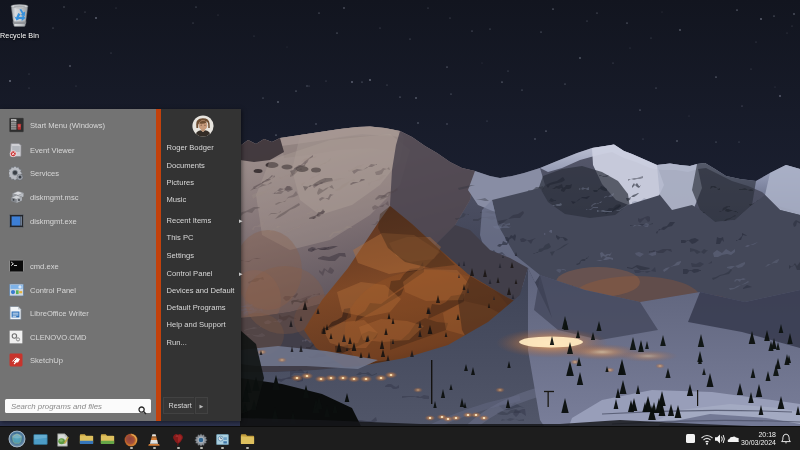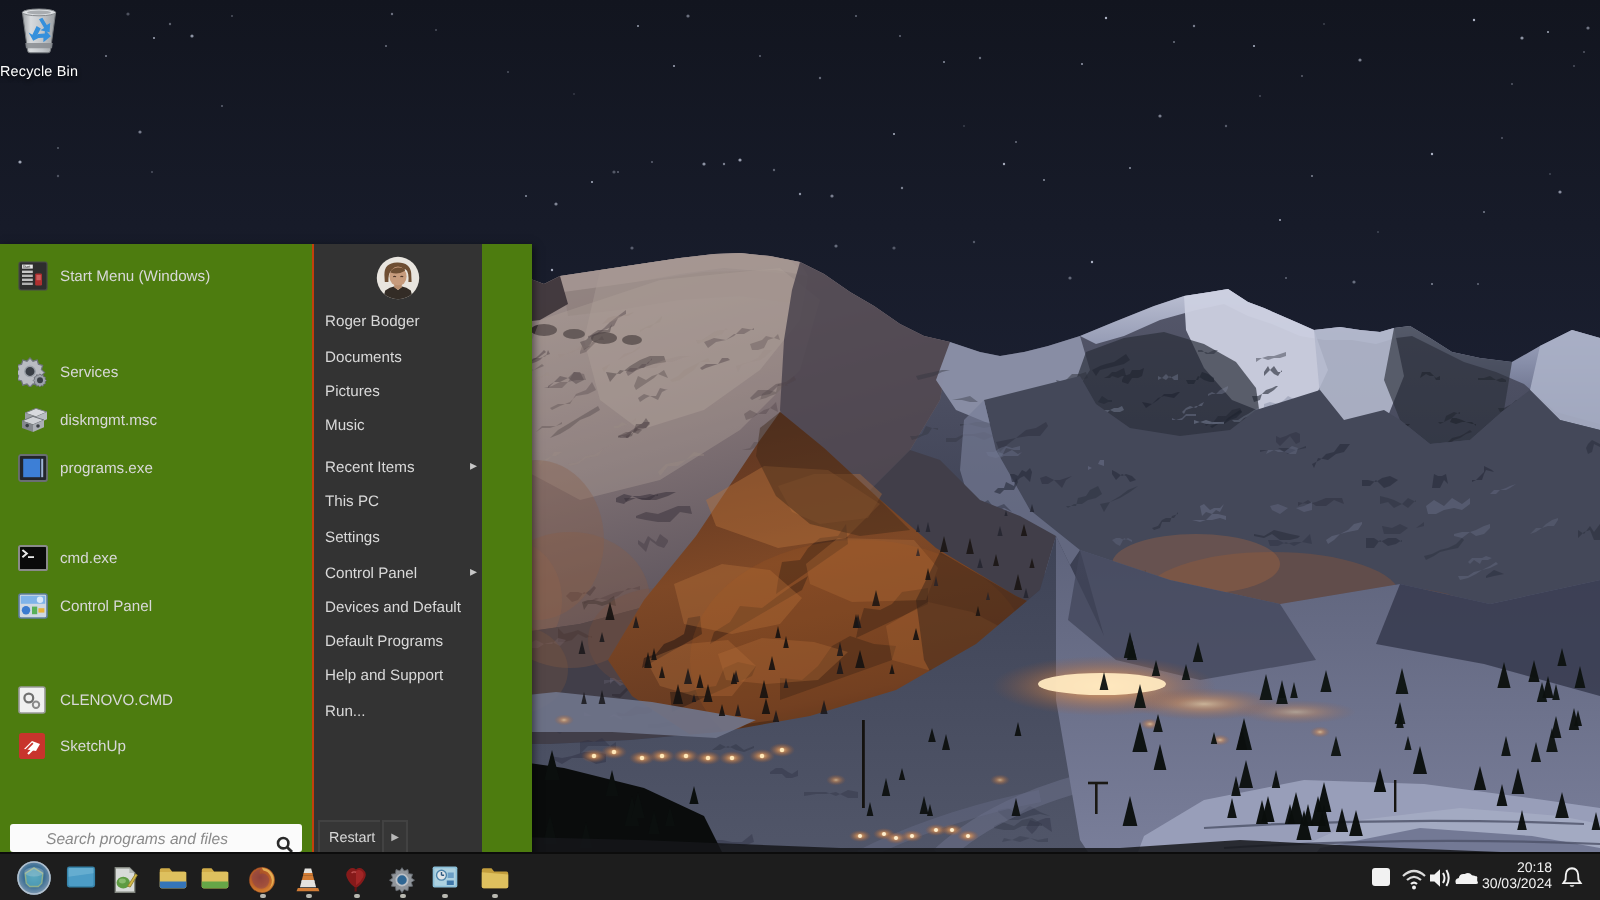--- a/index.html
+++ b/index.html
@@ -1,28 +1,28 @@
 <!DOCTYPE html>
 <html><head><meta charset="utf-8"><style>
 * { margin:0; padding:0; box-sizing:border-box; }
 html,body { width:800px; height:450px; overflow:hidden; font-family:"Liberation Sans",sans-serif; background:#10131e; }
 #wall { position:absolute; left:0; top:0; width:800px; height:450px; }
 #bin { position:absolute; left:0px; top:4px; width:39px; text-align:center; color:#fff; font-size:7.2px; letter-spacing:-0.1px; }
 #bin .lbl { margin-top:2px; white-space:nowrap; text-shadow:0 1px 2px rgba(0,0,0,0.9); letter-spacing:0.1px; }
-#menu { position:absolute; left:0; top:122px; width:266px; height:311.5px; background:#4d7c0f; box-shadow:1px 1px 4px rgba(0,0,0,0.5); }
+#menu { position:absolute; left:0; top:109px; width:241px; height:311.5px; background:#737373; box-shadow:1px 1px 4px rgba(0,0,0,0.5); }
 #mleft { position:absolute; left:0; top:0; width:155.5px; height:100%; }
-#mright { position:absolute; left:155.5px; top:0; width:85.5px; height:100%; border-left:1px solid #c2410c; background:#333333; }
+#mright { position:absolute; left:155.5px; top:0; width:85.5px; height:100%; border-left:5px solid #c2410c; background:#333333; }
 .mi { position:absolute; left:0; width:155px; height:23.4px; }
 .mic { position:absolute; left:8.5px; top:50%; transform:translateY(-50%); width:16px; display:flex; }
 .mlb { position:absolute; left:30px; top:50%; transform:translateY(-50%); font-size:7.6px; color:#d8d8d8; white-space:nowrap; }
 .ri { position:absolute; left:6px; width:79px; font-size:7.6px; color:#d9d9d9; white-space:nowrap; height:17.3px; line-height:17.3px; }
 .rar { position:absolute; right:3px; font-size:7px; color:#c8c8c8; }
 #avatar { position:absolute; left:31px; top:5.5px; }
 #search { position:absolute; left:5px; top:290px; width:146px; height:13.5px; background:#fbfbfb; border-radius:1.5px; }
-#search .ph { position:absolute; left:6px; top:2.5px; font-size:7.8px; font-style:italic; color:#8a8a8a;margin-left:12px; }
+#search .ph { position:absolute; left:6px; top:2.5px; font-size:7.8px; font-style:italic; color:#8a8a8a; }
 #search .mg { position:absolute; right:4.5px; top:2px; }
 #restart { position:absolute; left:2.5px; top:287.5px; width:31px; height:17px; background:#363636; border:1px solid #424242; border-right:none; color:#d8d8d8; font-size:7.2px; line-height:15px; padding-left:4.5px; }
 #restart .dd { position:absolute; left:31px; top:-1px; width:13px; height:17px; background:#363636; border:1px solid #424242; font-size:5px; text-align:center; line-height:16.5px; color:#b8b8b8; }
 #taskbar { position:absolute; left:0; top:425.5px; width:800px; height:24.5px; background:#1d1d1d; border-top:1px solid #0c0c0c; }
 #taskbar .ic svg { transform:scale(0.88); filter:brightness(0.93) saturate(0.85); }
 </style></head>
 <body>
 <div id="wall"><svg width="800" height="450" viewBox="0 0 800 450" preserveAspectRatio="none">
       <defs>
 <linearGradient id="sky" x1="0" y1="0" x2="0" y2="1">
@@ -622,20 +622,33 @@
             <rect x="2" y="4.8" width="5.4" height="1.2" fill="#c8c8c8"></rect>
             <rect x="2" y="6.8" width="5.4" height="1.2" fill="#b8b8b8"></rect>
             <rect x="2" y="8.8" width="5.4" height="1.2" fill="#c0c0c0"></rect>
             <rect x="2" y="10.8" width="5.4" height="1.2" fill="#b0b0b0"></rect>
             <rect x="8.6" y="6.2" width="3.4" height="6" rx="0.6" fill="#b03030"></rect>
             <rect x="9.2" y="7" width="2.2" height="2.6" fill="#d87070" opacity="0.7"></rect>
           </svg>
         </span>
         <span class="mlb">Start Menu (Windows)</span>
       </div>
+      <div class="mi" style="top:29.8px">
+        <span class="mic">
+          <svg width="14" height="15" viewBox="0 0 14 15">
+            <path d="M2,1 h8 l2,2 v10 a1,1 0 0 1 -1,1 h-9 a1,1 0 0 1 -1,-1 Z" fill="#cfcfd4" stroke="#8a8a90" stroke-width="0.8"></path>
+            <rect x="3.2" y="4" width="7.6" height="1" fill="#9aa0a8"></rect>
+            <rect x="3.2" y="6" width="7.6" height="1" fill="#9aa0a8"></rect>
+            <rect x="3.2" y="8" width="7.6" height="1" fill="#9aa0a8"></rect>
+            <circle cx="4.2" cy="11.3" r="3" fill="#c93535" stroke="#fff" stroke-width="0.7"></circle>
+            <path d="M2.8,9.9 l2.8,2.8 M5.6,9.9 l-2.8,2.8" stroke="#fff" stroke-width="0.8"></path>
+          </svg>
+        </span>
+        <span class="mlb">Event Viewer</span>
+      </div>
       <div class="mi" style="top:52.8px">
         <span class="mic">
           <svg width="15" height="15" viewBox="0 0 15 15">
             <g fill="#b9bcc2" stroke="#6f747c" stroke-width="0.6">
               <path d="M6,0.5 l1.5,1.6 2.1,-0.6 0.6,2.1 2.1,0.6 -0.6,2.1 1.6,1.5 -1.6,1.5 0.6,2.1 -2.1,0.6 -0.6,2.1 -2.1,-0.6 -1.5,1.6 -1.5,-1.6 -2.1,0.6 -0.6,-2.1 -2.1,-0.6 0.6,-2.1 -1.6,-1.5 1.6,-1.5 -0.6,-2.1 2.1,-0.6 0.6,-2.1 2.1,0.6 Z"></path>
             </g>
             <circle cx="6" cy="7.2" r="2.6" fill="#3a3f46" stroke="#9aa0a8" stroke-width="0.7"></circle>
             <g fill="#9ea3ab" stroke="#62666e" stroke-width="0.5">
               <path d="M11.2,8.6 l0.9,0.9 1.2,-0.3 0.35,1.2 1.2,0.35 -0.3,1.2 0.9,0.9 -0.9,0.9 0.3,1.2 -1.2,0.35 -0.35,1.2 -1.2,-0.3 -0.9,0.9 -0.9,-0.9 -1.2,0.3 -0.35,-1.2 -1.2,-0.35 0.3,-1.2 -0.9,-0.9 0.9,-0.9 -0.3,-1.2 1.2,-0.35 0.35,-1.2 1.2,0.3 Z" transform="scale(0.78) translate(2.8,2.2)"></path>
             </g>
@@ -660,21 +673,21 @@
         <span class="mlb">diskmgmt.msc</span>
       </div>
       <div class="mi" style="top:100.0px">
         <span class="mic">
           <svg width="15" height="14" viewBox="0 0 15 14">
             <rect x="0.5" y="0.5" width="14" height="13" rx="1" fill="#23252a" stroke="#6a6e74" stroke-width="0.9"></rect>
             <rect x="2.6" y="2.4" width="8.5" height="9.2" fill="#3d7fd6"></rect>
             <rect x="11.6" y="2.4" width="1" height="9.2" fill="#9fb6d8"></rect>
           </svg>
         </span>
-        <span class="mlb">programs.exe</span>
+        <span class="mlb">diskmgmt.exe</span>
       </div>
       <div class="mi" style="top:145.8px">
         <span class="mic">
           <svg width="15" height="13" viewBox="0 0 15 13">
             <rect x="0.5" y="0.5" width="14" height="12" rx="0.8" fill="#0a0a0a" stroke="#8a8a8a" stroke-width="1"></rect>
             <path d="M2.2,2.5 l2.2,1.8 -2.2,1.8" stroke="#e8e8e8" stroke-width="1" fill="none"></path>
             <rect x="5" y="5.6" width="3" height="0.9" fill="#e8e8e8"></rect>
           </svg>
         </span>
         <span class="mlb">cmd.exe</span>
@@ -684,20 +697,33 @@
           <svg width="15" height="13" viewBox="0 0 15 13">
             <rect x="0.5" y="0.5" width="14" height="12" rx="1" fill="#cfd8e2" stroke="#5f7ea0" stroke-width="0.8"></rect>
             <rect x="1.4" y="1.4" width="12.2" height="4" fill="#7fb3e8"></rect>
             <circle cx="4" cy="8.6" r="2.1" fill="#3a7bd0"></circle>
             <rect x="7" y="6.8" width="2.6" height="3.8" fill="#58b058"></rect>
             <rect x="10.2" y="7.6" width="3" height="2.2" fill="#e8b23a"></rect>
             <circle cx="11" cy="3.4" r="1.6" fill="#fff" opacity="0.7"></circle>
           </svg>
         </span>
         <span class="mlb">Control Panel</span>
+      </div>
+      <div class="mi" style="top:192.8px">
+        <span class="mic">
+          <svg width="13" height="15" viewBox="0 0 13 15">
+            <path d="M1,1 h8 l3,3 v10 h-11 Z" fill="#f2f5f8" stroke="#7d8894" stroke-width="0.8"></path>
+            <path d="M9,1 l3,3 h-3 Z" fill="#c3ccd4"></path>
+            <rect x="2.6" y="6" width="7.8" height="6" fill="#2a6fb8"></rect>
+            <rect x="3.6" y="7.2" width="5.8" height="0.9" fill="#fff" opacity="0.9"></rect>
+            <rect x="3.6" y="9" width="5.8" height="0.9" fill="#fff" opacity="0.9"></rect>
+            <rect x="3.6" y="10.8" width="3.6" height="0.9" fill="#fff" opacity="0.9"></rect>
+          </svg>
+        </span>
+        <span class="mlb">LibreOffice Writer</span>
       </div>
       <div class="mi" style="top:216.3px">
         <span class="mic">
           <svg width="14" height="14" viewBox="0 0 14 14">
             <rect x="0.5" y="0.5" width="13" height="13" rx="1" fill="#f0f0f0" stroke="#9a9a9a" stroke-width="0.8"></rect>
             <circle cx="5.4" cy="6" r="2.2" fill="none" stroke="#707070" stroke-width="1.1"></circle>
             <circle cx="9" cy="9.4" r="1.6" fill="none" stroke="#8a8a8a" stroke-width="1"></circle>
           </svg>
         </span>
         <span class="mlb">CLENOVO.CMD</span>

